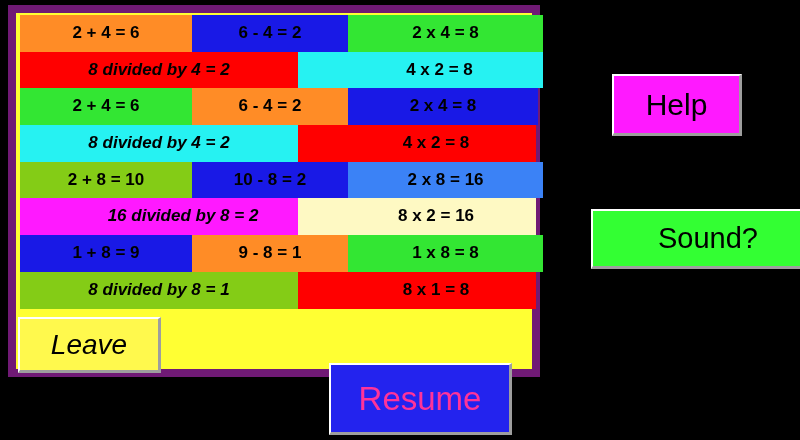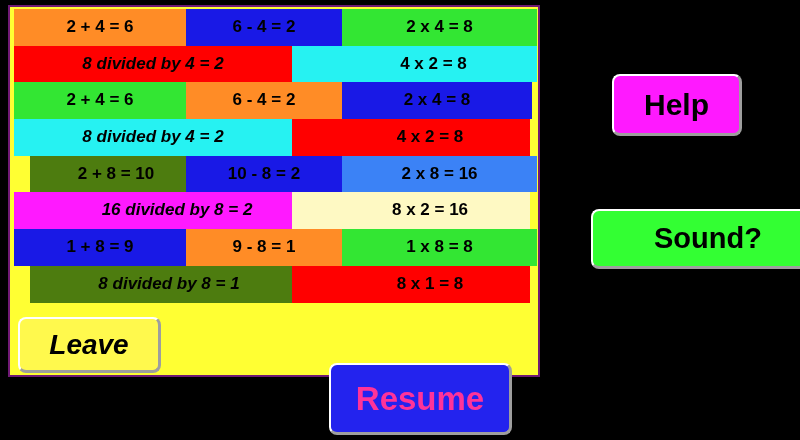--- a/index.html
+++ b/index.html
@@ -17,21 +17,21 @@
   }
 
   
   #fact-table {
     position: absolute;
     left: 8px;
     top: 5px;
     width: 532px;
     height: 372px;
     background: #FFFF33;
-    border: 2px solid #701a75;
+    border: 8px solid #701a75;
     box-sizing: border-box;
     padding: 2px 3px 3px 4px;
   }
   .fact-row {
     position: relative;
     width: 100%;
     height: 36.7px;
     display: block;
   }
   .cell {
@@ -60,40 +60,39 @@
   
   .shrink-right  { width: 190px !important; }
   .shrink-right2 { width: 238px !important; }
 
   
   .bg-orange  { background: #FF8C26; }
   .bg-blue    { background: #1919E6; }
   .bg-green   { background: #33E633; }
   .bg-red     { background: #FF0000; }
   .bg-cyan    { background: #26F2F2; }
-  .bg-brown   { background: #4d7c0f; margin-left: 16px; }
+  .bg-brown   { background: #84cc16; }
   .bg-yellow  { background: #3b82f6; }
   .bg-magenta { background: #FF19FF; padding-left: 48px; }
   .bg-purple  { background: #fef9c3; }
 
   
   .btn {
     position: absolute;
     display: flex;
     align-items: center;
     justify-content: center;
-    font-weight: bold;
+    font-weight: normal;
     color: #000000;
     box-sizing: border-box;
     border-top: 2px solid #FFFFFF;
     border-left: 2px solid #FFFFFF;
     border-right: 3px solid #9E9E9E;
     border-bottom: 3px solid #9E9E9E;
     white-space: nowrap;
-    border-radius: 8px;
   }
   #help-button {
     left: 612px; top: 74px; width: 130px; height: 62px;
     background: #FF19FF;
     font-size: 30px;
   }
   #sound-button {
     left: 591px; top: 209px; width: 235px; height: 60px;
     background: #33FF33;
     font-size: 29px;

